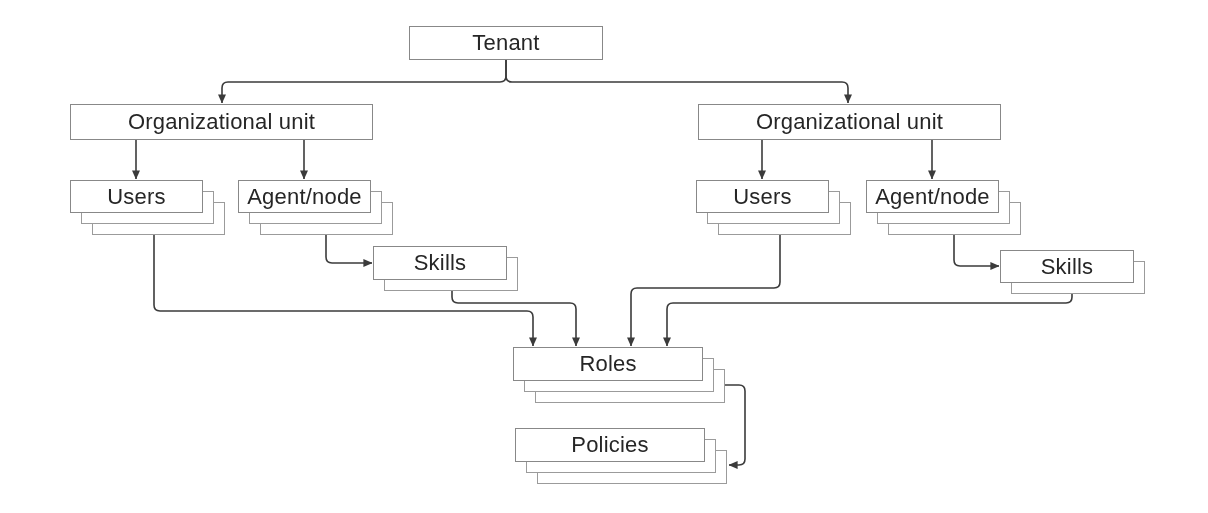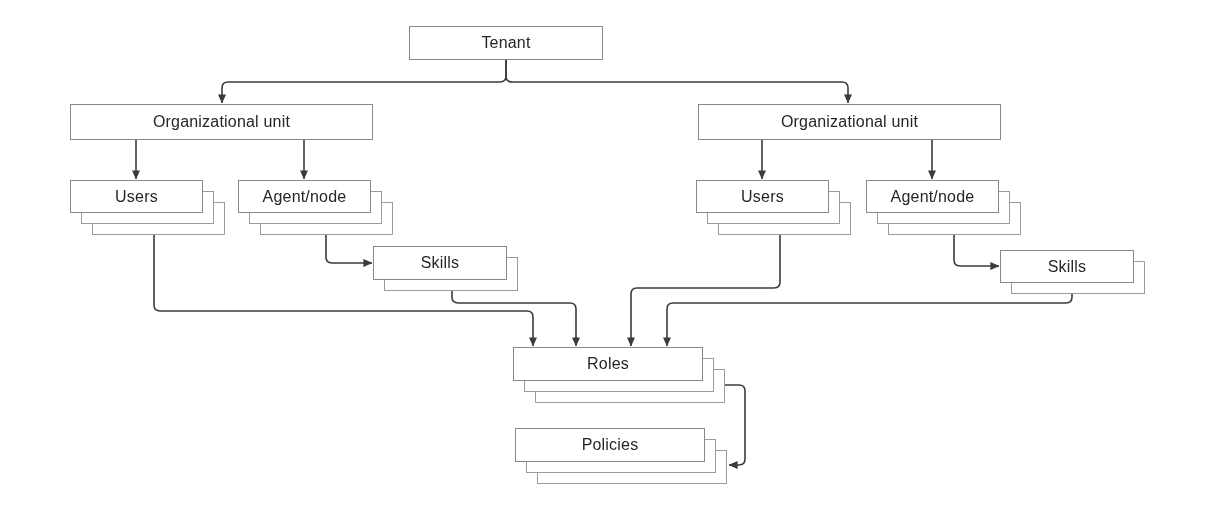--- a/index.html
+++ b/index.html
@@ -23,21 +23,21 @@
     position:absolute; width:100%; height:100%;
     background:var(--box-fill); border:1.4px solid var(--stack-border);
   }
   .node .l2 { left:11px; top:11px; }
   .node .l3 { left:22px; top:22px; }
   .node .face {
     position:absolute; left:0; top:0; width:100%; height:100%;
     background:var(--box-fill); border:1.4px solid var(--box-border);
     display:flex; align-items:center; justify-content:center;
   }
-  .lbl { font-size:16px; color:var(--text); letter-spacing:.2px; white-space:nowrap; }
+  .lbl { font-size:22px; color:var(--text); letter-spacing:.2px; white-space:nowrap; }
 </style>
 </head>
 <body>
 
 <div class="canvas">
 
   <svg class="connector-layer" width="1208" height="513" viewBox="0 0 1208 513">
     <defs>
       <marker id="arrowhead" viewBox="0 0 9 8" refX="8.6" refY="4" markerWidth="9" markerHeight="8" markerUnits="userSpaceOnUse" orient="auto-start-reverse">
         <path class="arrow-head" d="M0,0 L9,4 L0,8 Z"></path>

